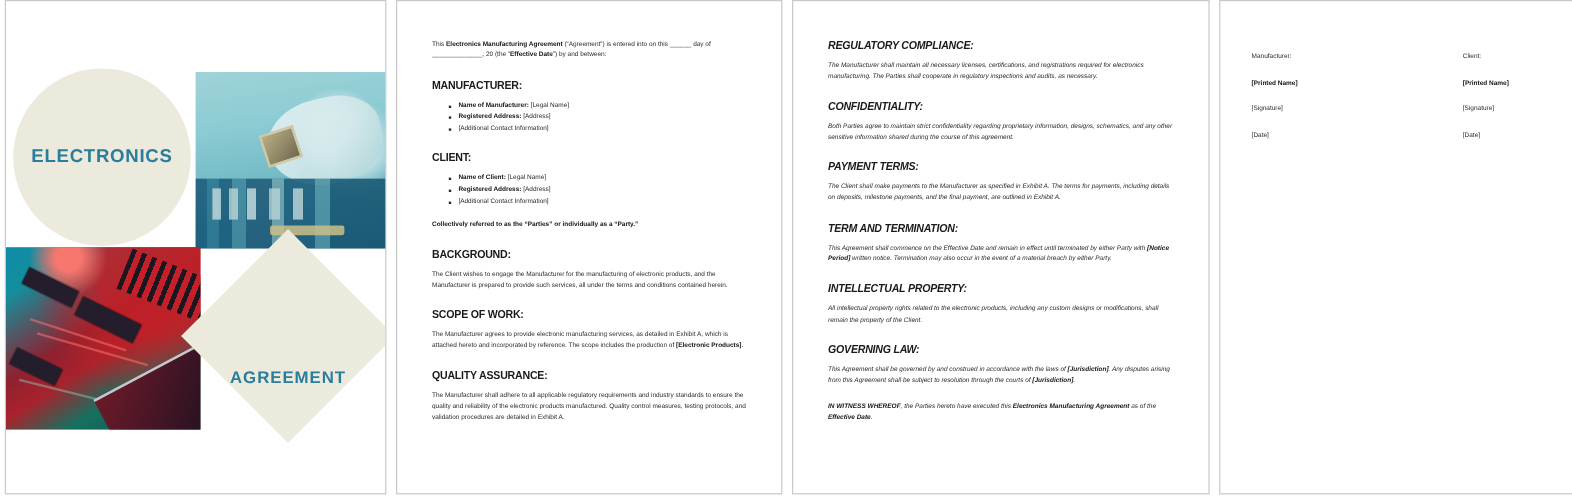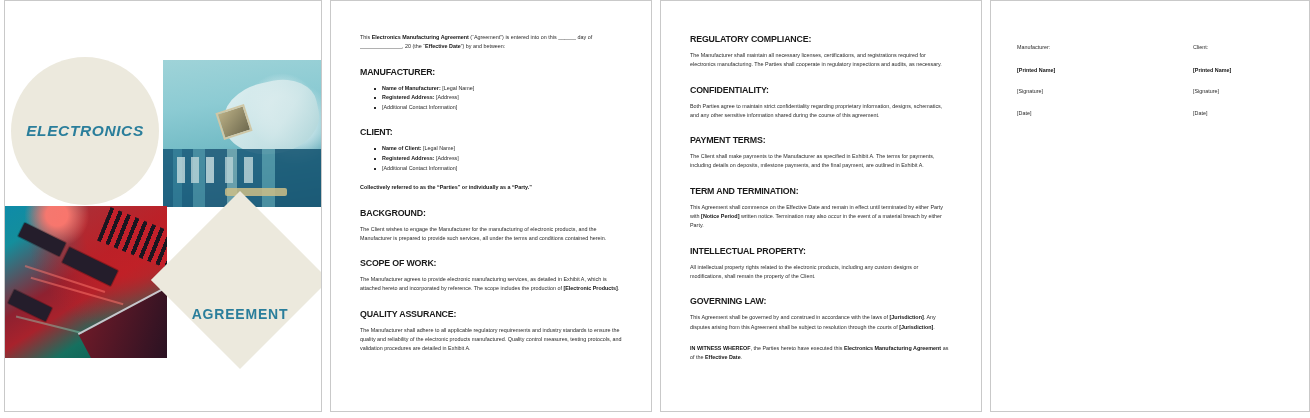--- a/index.html
+++ b/index.html
@@ -27,21 +27,21 @@
     position: relative;
     background: #ffffff;
     border: 1px solid #c9c9c9;
     box-sizing: border-box;
     height: 412px;
     overflow: hidden;
     flex: none;
   }
   .page-cover      { width: 318px; margin-left: 4px; }
   .page-terms      { width: 322px; margin-left: 8px; }
-  .page-clauses    { width: 322px; margin-left: 8px; }
+  .page-clauses    { width: 348px; margin-left: 8px; font-style: italic; }
   .page-signature  { width: 320px; margin-left: 8px; }
 
   
   .cover-inner {
     position: absolute;
     inset: 0;
   }
   .cover-circle {
     position: absolute;
     left: 6px;
@@ -49,21 +49,20 @@
     width: 148px;
     height: 148px;
     border-radius: 50%;
     background: #ece9dd;
     display: flex;
     flex-direction: column;
     justify-content: center;
     align-items: center;
     text-align: center;
     z-index: 3;
-    font-style: italic;
   }
   .cover-title-line1 {
     color: #2a7e9b;
     font-size: 15.5px;
     font-weight: bold;
     letter-spacing: 0.6px;
     line-height: 1.18;
   }
   .cover-title-line2 {
     color: #2a7e9b;

